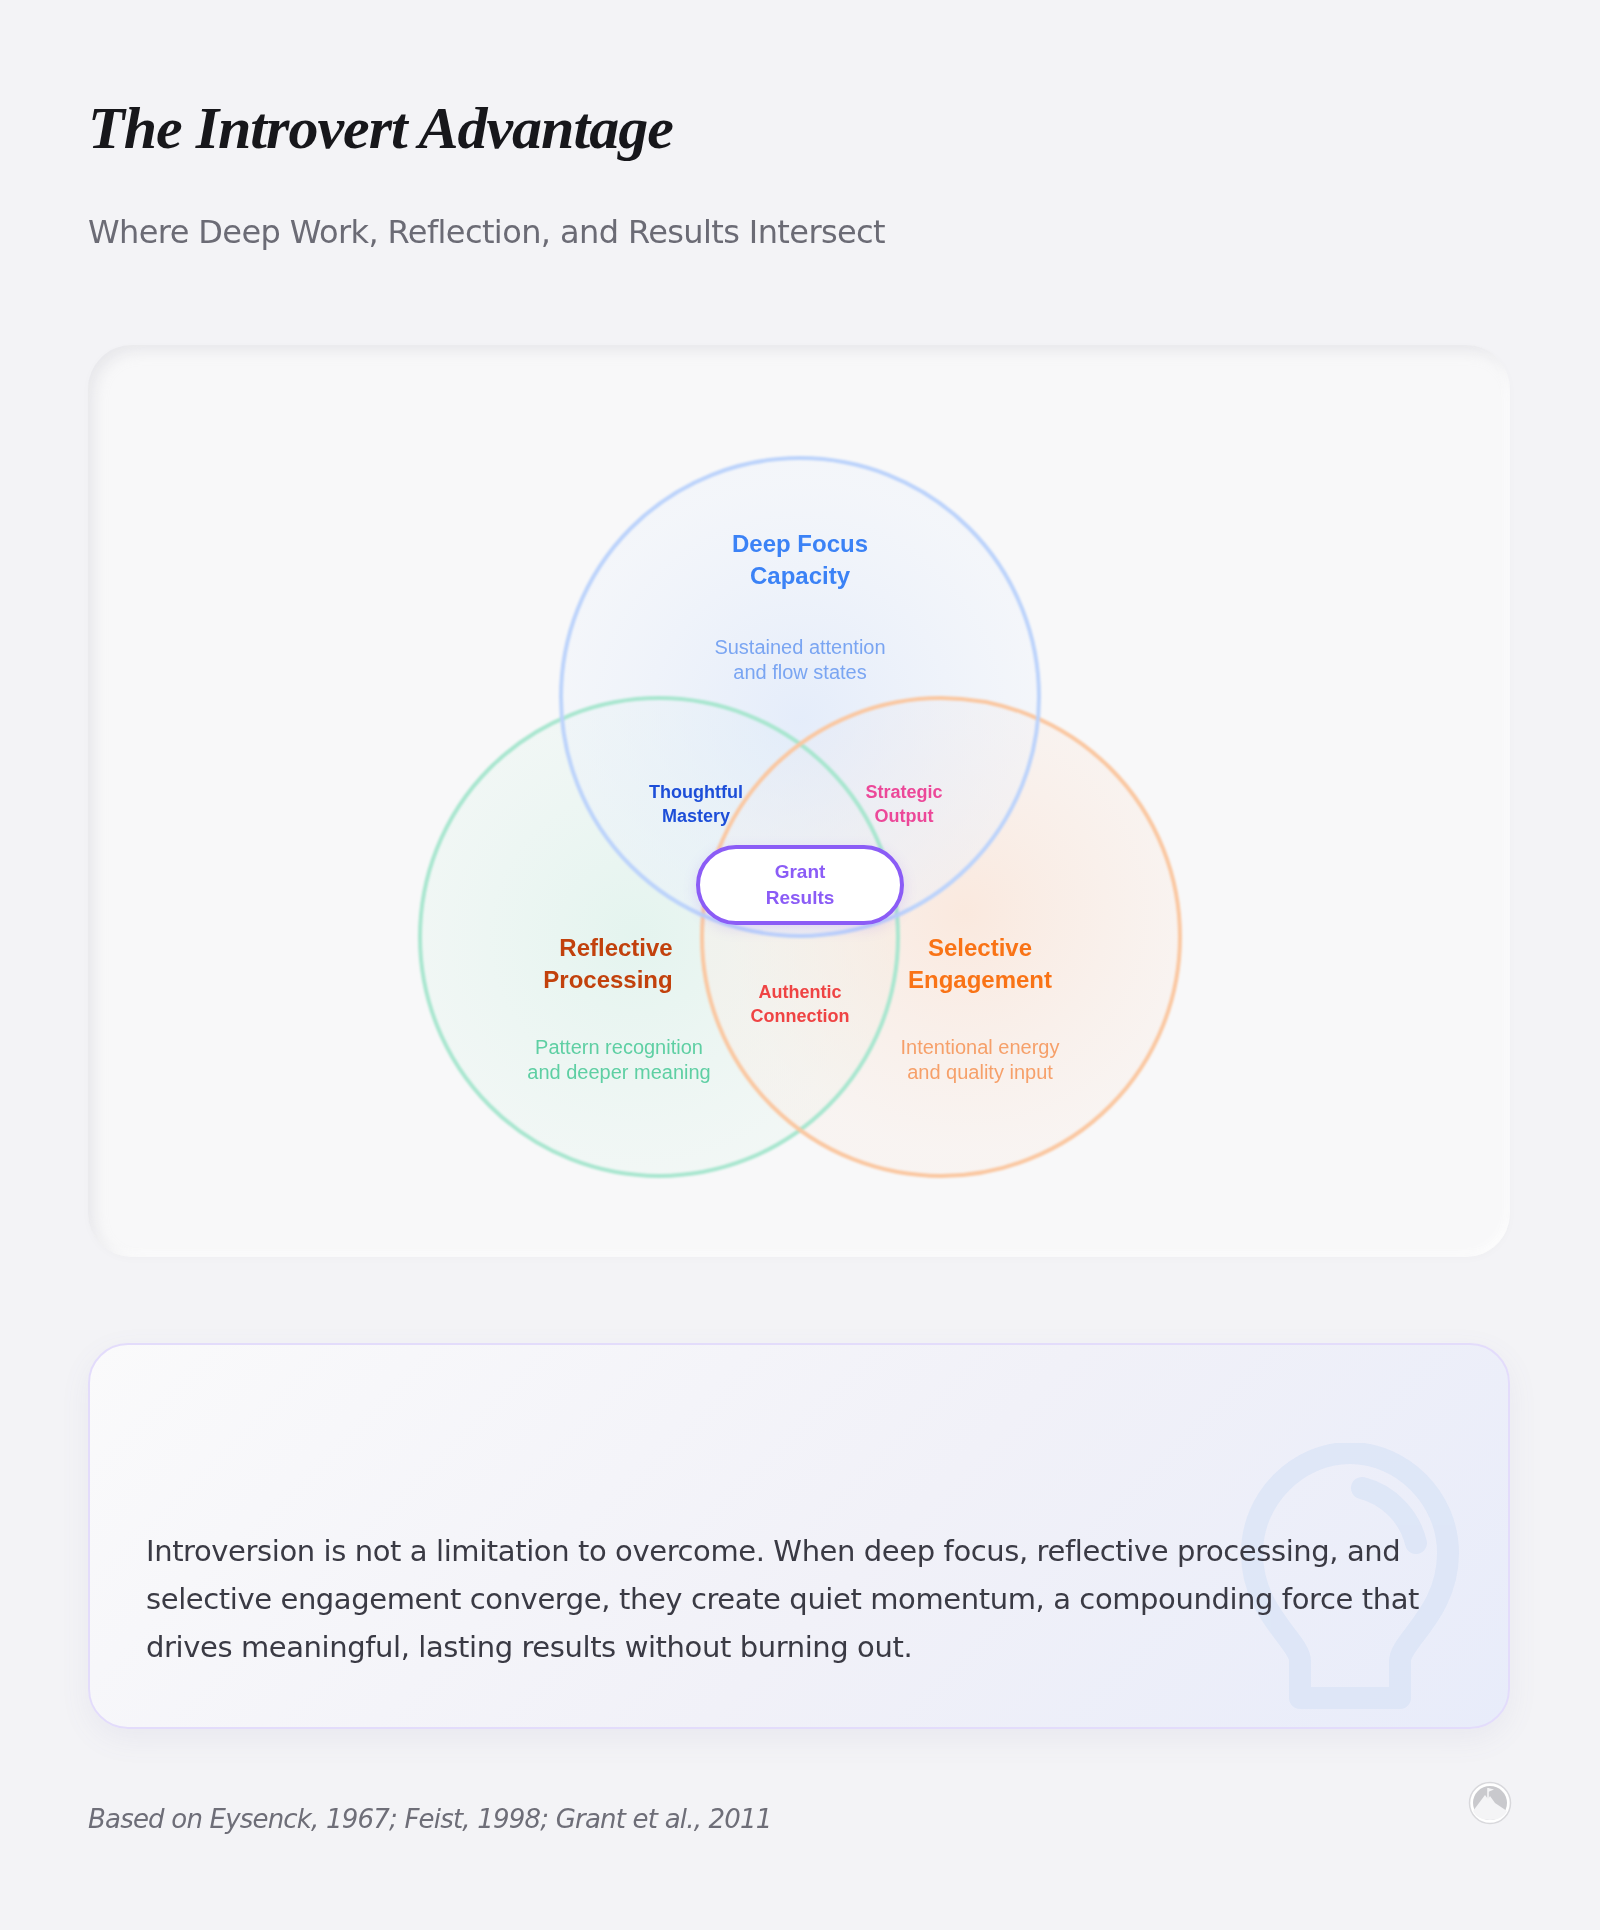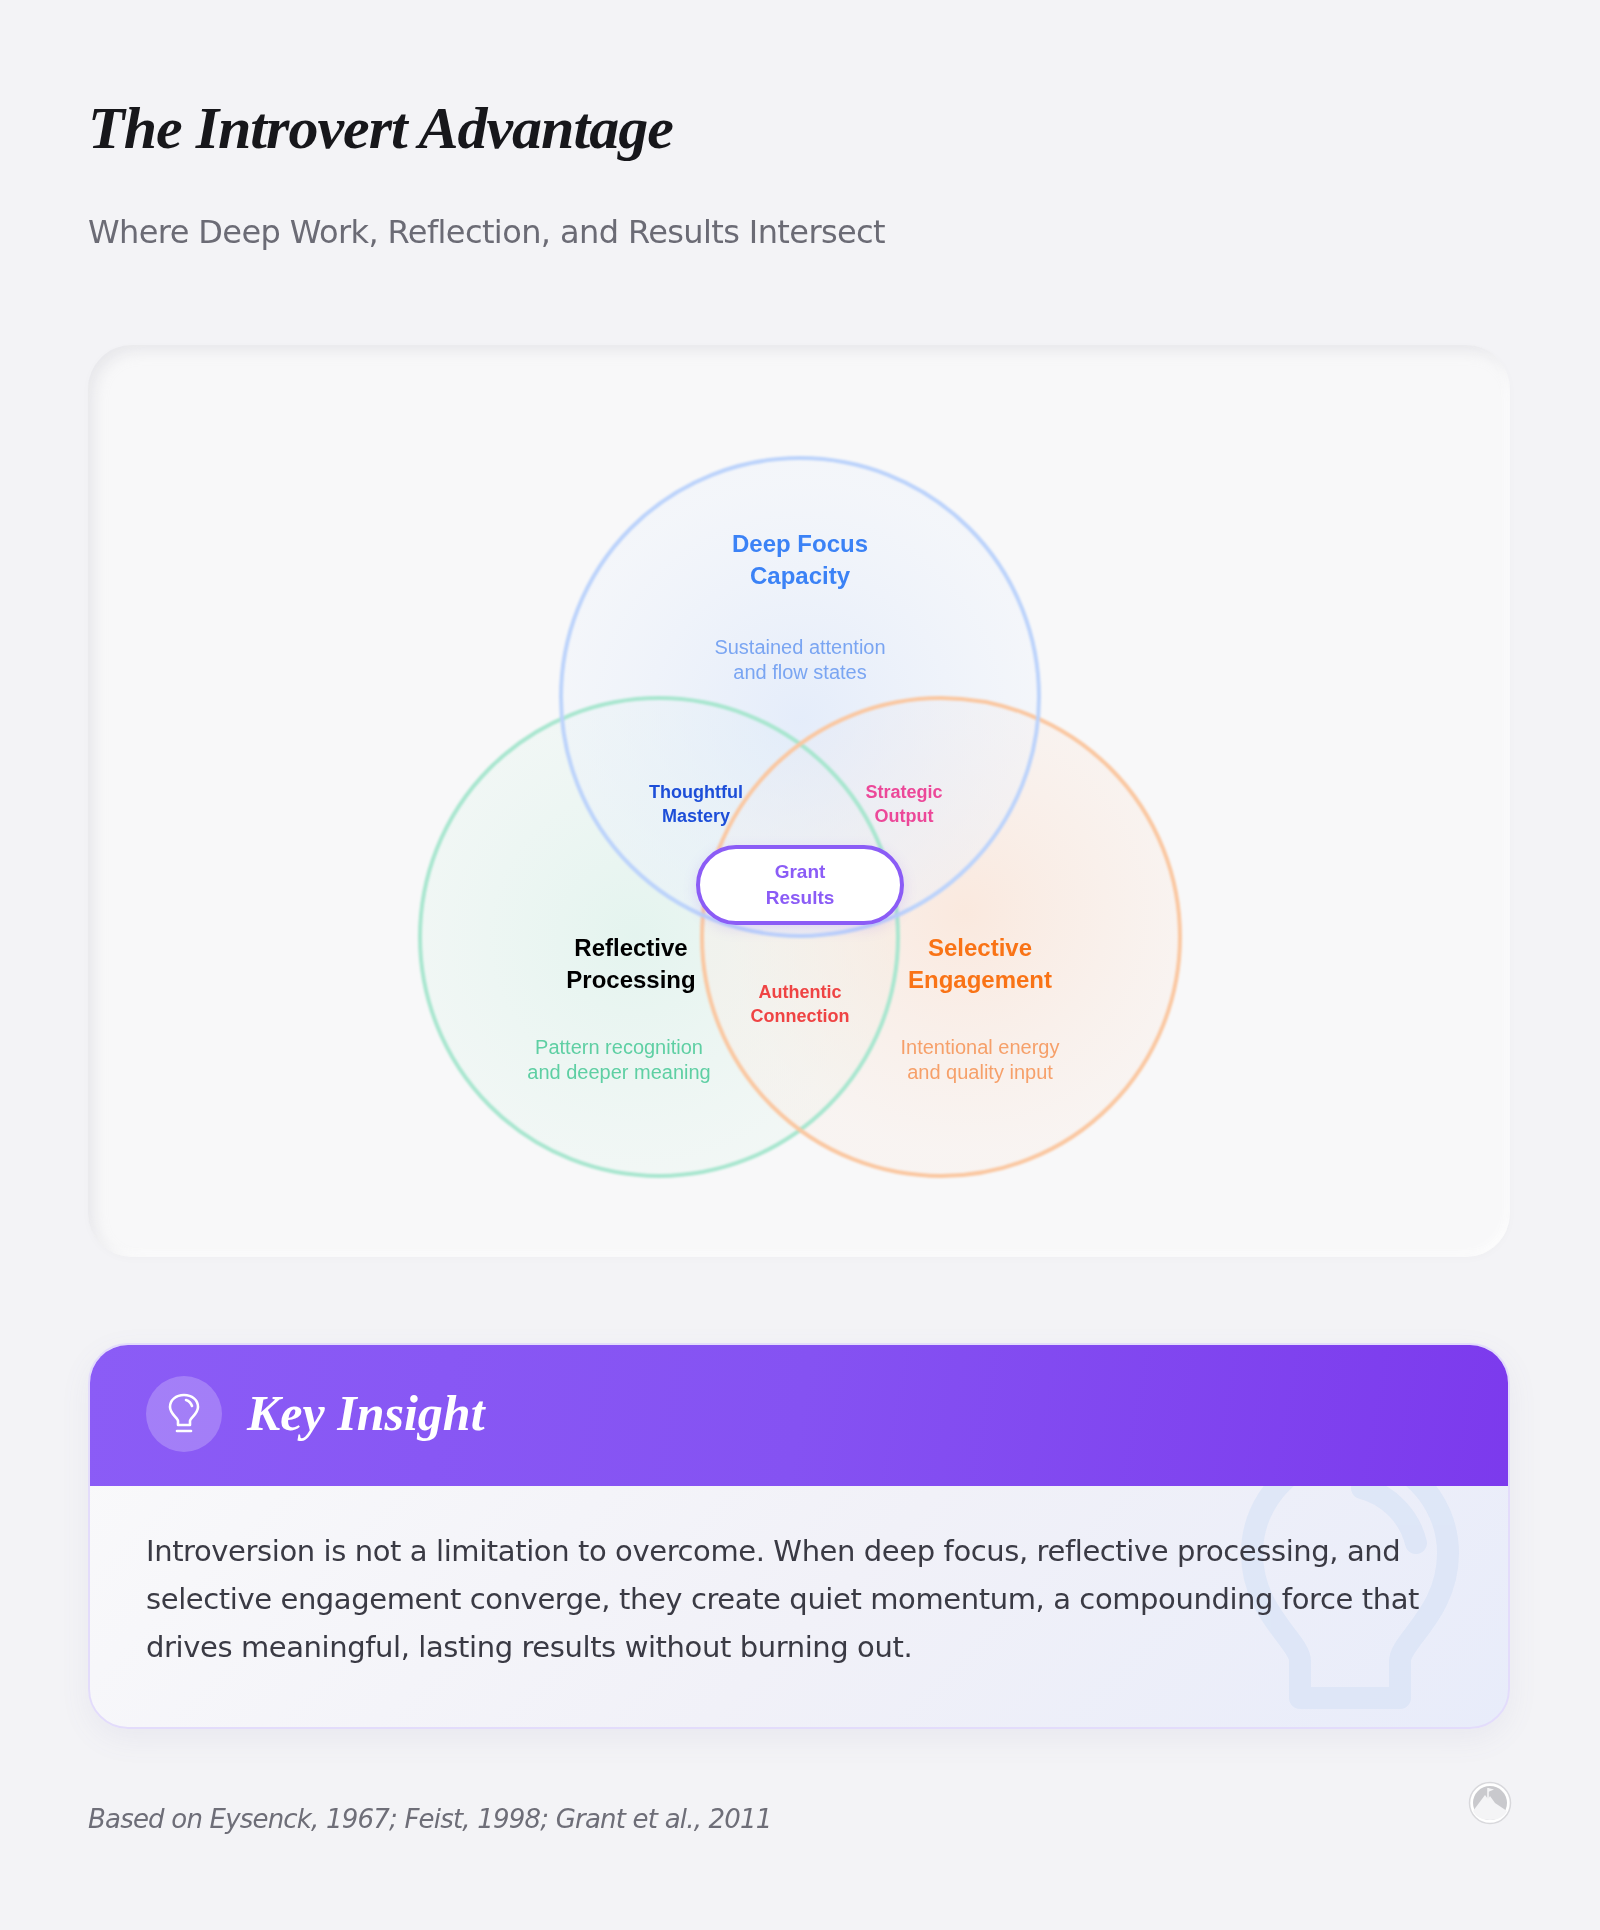--- a/index.html
+++ b/index.html
@@ -116,21 +116,21 @@
 
   <div class="lbl lbl-main" style="left:800px; top:528px; color:#3b82f6;">
     <div>Deep Focus</div>
     <div>Capacity</div>
   </div>
   <div class="lbl lbl-desc" style="left:800px; top:603px; color:#7aa5f2;">
     <div>Sustained attention</div>
     <div>and flow states</div>
   </div>
 
-  <div class="lbl lbl-main" style="left:631px; top:932px; color:#000000;">
+  <div class="lbl lbl-main" style="left:608px; top:932px; color:#c2410c;text-align:right;">
     <div>Reflective</div>
     <div>Processing</div>
   </div>
   <div class="lbl lbl-desc" style="left:619px; top:1003px; color:#5ecfa3;">
     <div>Pattern recognition</div>
     <div>and deeper meaning</div>
   </div>
 
   <div class="lbl lbl-main" style="left:980px; top:932px; color:#f97316;">
     <div>Selective</div>
@@ -162,32 +162,20 @@
   </div>
 </div>
 
 <div class="insight-card">
   <svg class="insight-watermark" width="220" height="270" viewBox="0 0 220 270">
     <g fill="none" stroke="#dce5f7" stroke-width="22" stroke-linecap="round" stroke-linejoin="round" opacity="0.85">
       <path d="M60 255 L60 218 C60 198 12 170 12 110 C12 55 58 10 110 10 C162 10 208 55 208 110 C208 170 160 198 160 218 L160 255 Z"></path>
       <path d="M122 45 C150 52 170 75 176 100"></path>
     </g>
   </svg>
-  <div class="insight-header">
-    <div class="insight-icon-circle">
-      <svg width="34" height="42" viewBox="0 0 34 42">
-        <g fill="none" stroke="#ffffff" stroke-width="2.6" stroke-linecap="round" stroke-linejoin="round">
-          <path d="M11 32 L11 28 C11 25 3 21 3 14 C3 7 9 2 17 2 C25 2 31 7 31 14 C31 21 23 25 23 28 L23 32 Z"></path>
-          <path d="M19 7 C22 8 24 10 25 13"></path>
-          <line x1="10" y1="38" x2="24" y2="38"></line>
-        </g>
-      </svg>
-    </div>
-    <div class="insight-title">Key Insight</div>
-  </div>
   <p class="insight-body">Introversion is not a limitation to overcome. When deep focus, reflective processing, and selective engagement converge, they create quiet momentum, a compounding force that drives meaningful, lasting results without burning out.</p>
 </div>
 
 <div class="footer-citation">Based on Eysenck, 1967; Feist, 1998; Grant et al., 2011</div>
 <svg class="footer-logo" viewBox="0 0 44 44">
   <circle cx="22" cy="22" r="20.5" fill="#ffffff" stroke="#d8d8dc" stroke-width="1.5"></circle>
   <circle cx="22" cy="22" r="17" fill="#c9c9cd"></circle>
   <path d="M5 30 L17 14 L20 18 L22 15 L27 22 L39 30 C36 36 30 39 22 39 C14 39 8 36 5 30 Z" fill="#f4f4f6"></path>
   <line x1="20" y1="18" x2="20" y2="7" stroke="#f4f4f6" stroke-width="1.6"></line>
   <path d="M20 7 L26 8.5 L20 11 Z" fill="#f4f4f6"></path>

